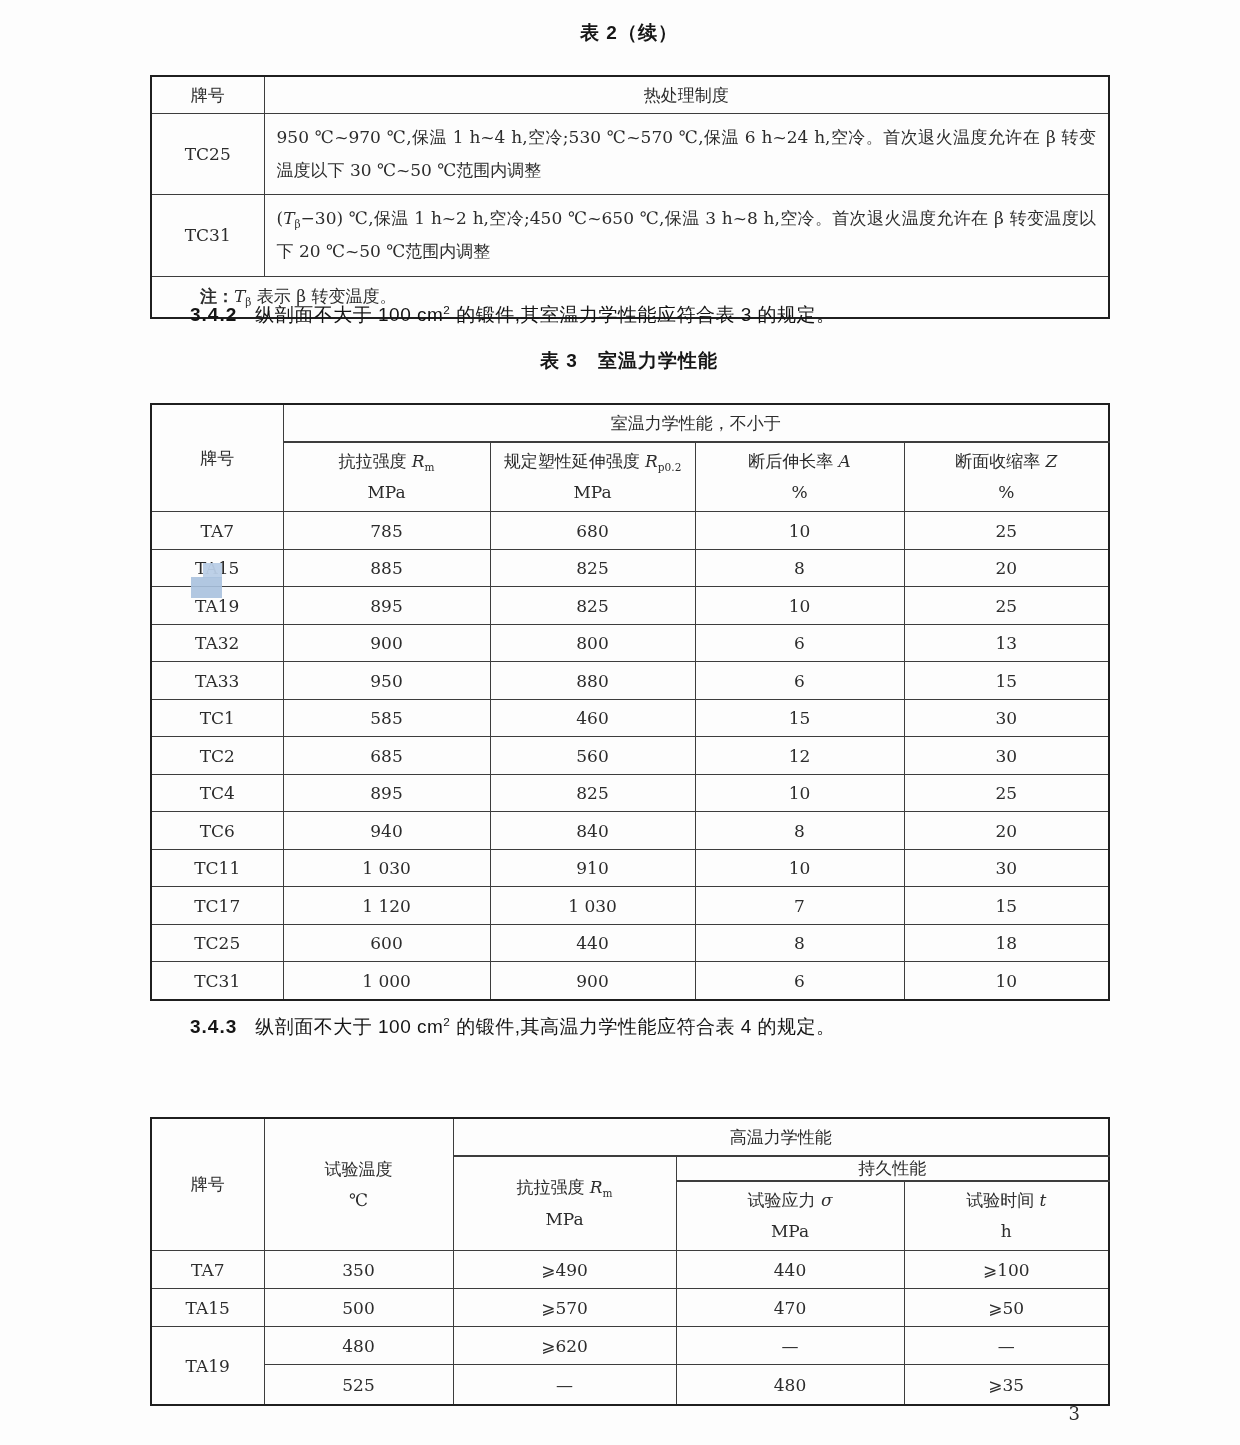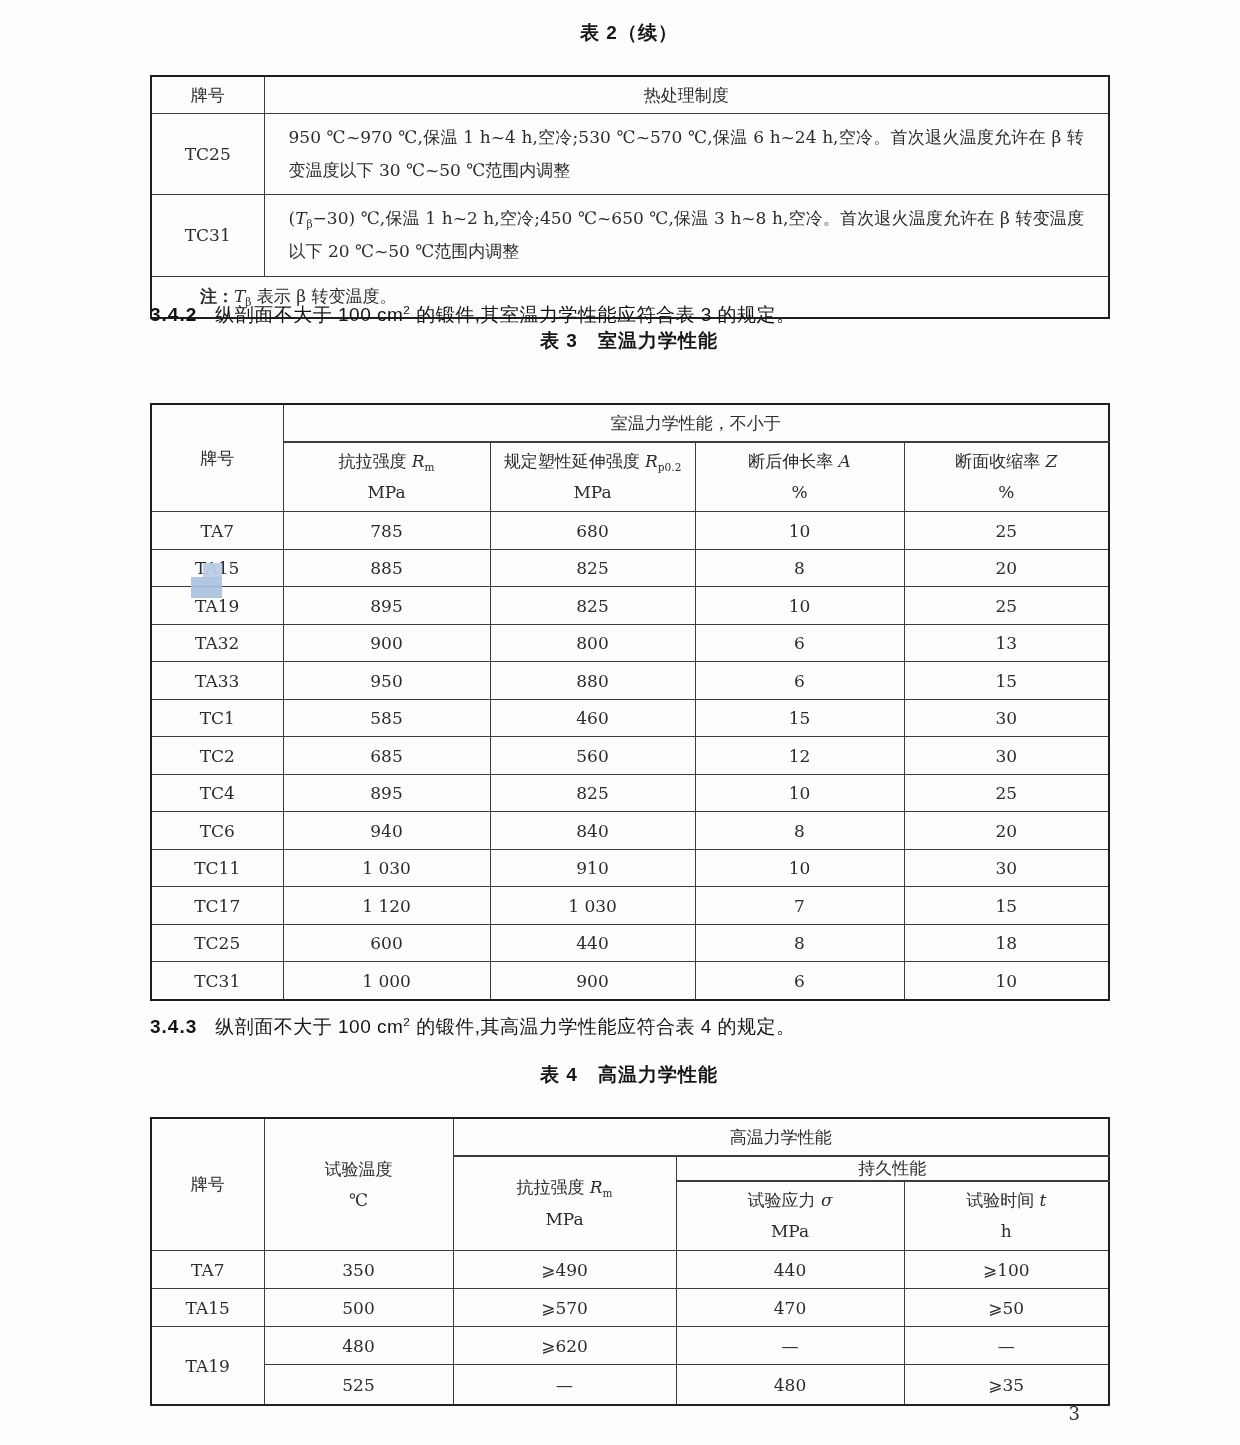--- a/index.html
+++ b/index.html
@@ -16,40 +16,40 @@
   
   .tbl-title{
     font-family:"Liberation Sans","DejaVu Sans",sans-serif;
     font-weight:bold;font-size:19px;color:#161616;
     text-align:center;letter-spacing:1px;
   }
   .clause{
     font-family:"Liberation Sans","DejaVu Sans",sans-serif;
     font-size:19px;color:#141414;letter-spacing:.5px;
   }
-  .clause .num{font-weight:bold;margin-right:18px;letter-spacing:1px;}
+  .clause .num{font-weight:bold;margin-right:18px;letter-spacing:1px;padding-left:40px;}
 
   
   table{border-collapse:collapse;table-layout:fixed;width:958px;
         font-size:17px;color:#2c2c2c;}
   .doc-table{border:2px solid #1f1f1f;}
   th,td{border:1px solid #3d3d3d;font-weight:normal;text-align:center;
         vertical-align:middle;padding:0;}
   thead .span-head{border-bottom-width:2px;}
   .h-name{padding:7px 0 4px;}
   .h-unit{padding:5px 0 9px;}
   sub,sup{font-size:62%;}
   .seg-i{font-style:italic;}
   .seg-b{font-weight:bold;font-family:"Liberation Sans","DejaVu Sans",sans-serif;}
 
   
   #table2 .grade-cell{height:70px;}
   #table2 thead th{height:36px;}
   #table2 .regime-cell{text-align:justify;text-align-last:left;
-    padding:7px 24px;line-height:1.95;font-size:17px;}
+    padding:7px 12px;line-height:1.95;font-size:17px;}
   #table2 .note-cell{text-align:left;padding:8px 10px 9px 48px;height:22px;}
 
   
   #table3 thead tr.r1 th{height:36px;}
   #table3 tbody td{height:36.5px;}
   #table3 .sep{border-bottom-width:2px;}
 
   
   #table4 thead .r1 th{height:36px;}
   #table4 tbody td{height:37px;}
@@ -96,21 +96,21 @@
           <td class="note-cell" colspan="2"><span class="seg-b">注：</span><span class="seg-i">T</span><sub>β</sub><span> 表示 β 转变温度。</span></td>
         </tr>
       </tbody>
     </table>
   </div>
 
   <div class="blk clause" style="top:302px;">
     <span class="num">3.4.2</span><span><span>纵剖面不大于 100 cm</span><sup>2</sup><span> 的锻件,其室温力学性能应符合表 3 的规定。</span></span>
   </div>
 
-  <div class="blk tbl-title" style="top:328px;">表 3　室温力学性能</div>
+  <div class="blk tbl-title" style="top:348px;">表 3　室温力学性能</div>
 
   <div class="blk" style="top:403px;">
     <table id="table3" class="doc-table">
       <colgroup>
         <col style="width:132px">
           <col style="width:207px">
           <col style="width:205px">
         <col style="width:209px">
           <col style="width:205px">
       </colgroup>
@@ -234,21 +234,20 @@
     </table>
   </div>
 
   <div class="hl1"></div>
   <div class="hl2"></div>
 
   <div class="blk clause" style="top:1014px;">
     <span class="num">3.4.3</span><span><span>纵剖面不大于 100 cm</span><sup>2</sup><span> 的锻件,其高温力学性能应符合表 4 的规定。</span></span>
   </div>
 
-  <div class="blk tbl-title" style="top:1062px;">表 4　高温力学性能</div>
 
   <div class="blk" style="top:1117px;">
     <table id="table4" class="doc-table">
       <colgroup>
         <col style="width:113px">
           <col style="width:189px">
           <col style="width:223px">
         <col style="width:228px">
           <col style="width:205px">
       </colgroup>

